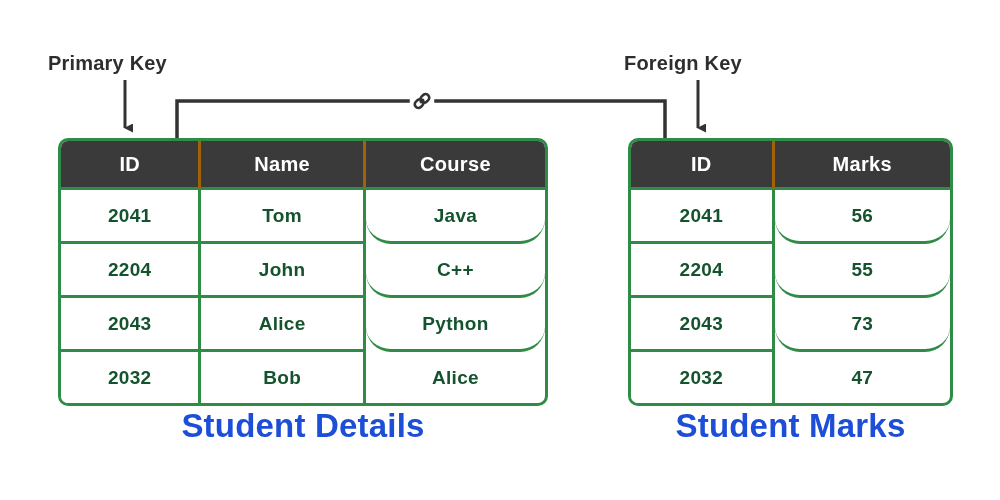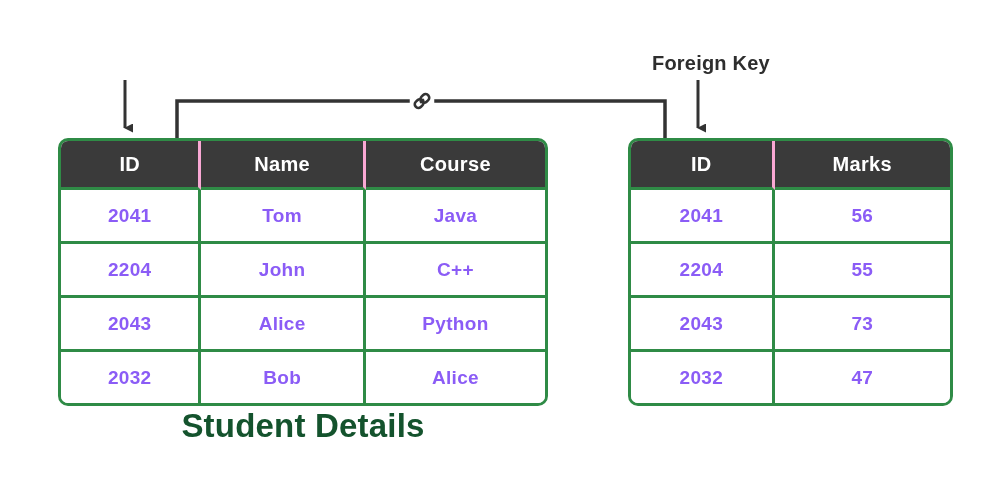--- a/index.html
+++ b/index.html
@@ -22,21 +22,21 @@
   
   .anno-label {
     position: absolute;
     font-size: 20px;
     font-weight: bold;
     color: #2e2e2e;
     letter-spacing: 0.2px;
     white-space: nowrap;
   }
   #pk-label { left: 48px;  top: 52px; }
-  #fk-label { left: 652px; top: 52px; }
+  #fk-label { left: 624px; top: 52px; }
 
   
   .connector-layer {
     position: absolute;
     left: 0; top: 0;
     width: 1000px;
     height: 500px;
     pointer-events: none;
   }
 
@@ -57,58 +57,59 @@
     overflow: hidden;
     background: #ffffff;
   }
   table.db-table th {
     background: #3a3a3a;
     color: #ffffff;
     font-size: 20px;
     font-weight: bold;
     height: 44px;
     text-align: center;
-    border-right: 3px solid #f9a8d4;
+    border-right: 3px solid #a16207;
     border-bottom: 3px solid #2f8b46;
     letter-spacing: 0.3px;
   }
   table.db-table th:last-child { border-right: none; margin-top: 48px; }
 
   table.db-table td {
-    color: #8b5cf6;
+    color: #14532d;
     font-size: 19px;
     font-weight: bold;
     height: 49px;
     text-align: center;
     border-right: 3px solid #2f8b46;
     border-bottom: 3px solid #2f8b46;
     background: #ffffff;
     letter-spacing: 0.3px;
   }
-  table.db-table td:last-child { border-right: none; }
+  table.db-table td:last-child { border-right: none; border-radius: 25px; }
   table.db-table tr:last-child td { border-bottom: none; margin-left: 18px; }
 
   
   .caption {
     position: absolute;
     font-size: 33px;
     font-weight: bold;
-    color: #14532d;
+    color: #1d4ed8;
     text-align: center;
     white-space: nowrap;
     letter-spacing: 0.2px;
   }
   #caption-student-details { left: 58px;  top: 407px; width: 490px; }
   #caption-student-marks   { left: 628px; top: 407px; width: 325px; }
 </style>
 </head>
 <body>
 
 <div class="canvas">
 
+  <div class="anno-label" id="pk-label">Primary Key</div>
 
   <div class="anno-label" id="fk-label">Foreign Key</div>
 
   <svg class="connector-layer" viewBox="0 0 1000 500">
     <defs>
       <marker id="arrowhead" markerWidth="9" markerHeight="9" refX="4.5" refY="8" orient="auto" markerUnits="userSpaceOnUse">
         <path d="M0,0 L9,0 L4.5,9 Z" fill="#333333"></path>
       </marker>
     </defs>
 
@@ -199,14 +200,15 @@
         <tr>
           <td>2032</td>
           <td>47</td>
         </tr>
       </tbody>
     </table>
   </div>
 
   <div class="caption" id="caption-student-details">Student Details</div>
 
+  <div class="caption" id="caption-student-marks">Student Marks</div>
 
 </div>
 
 </body></html>

